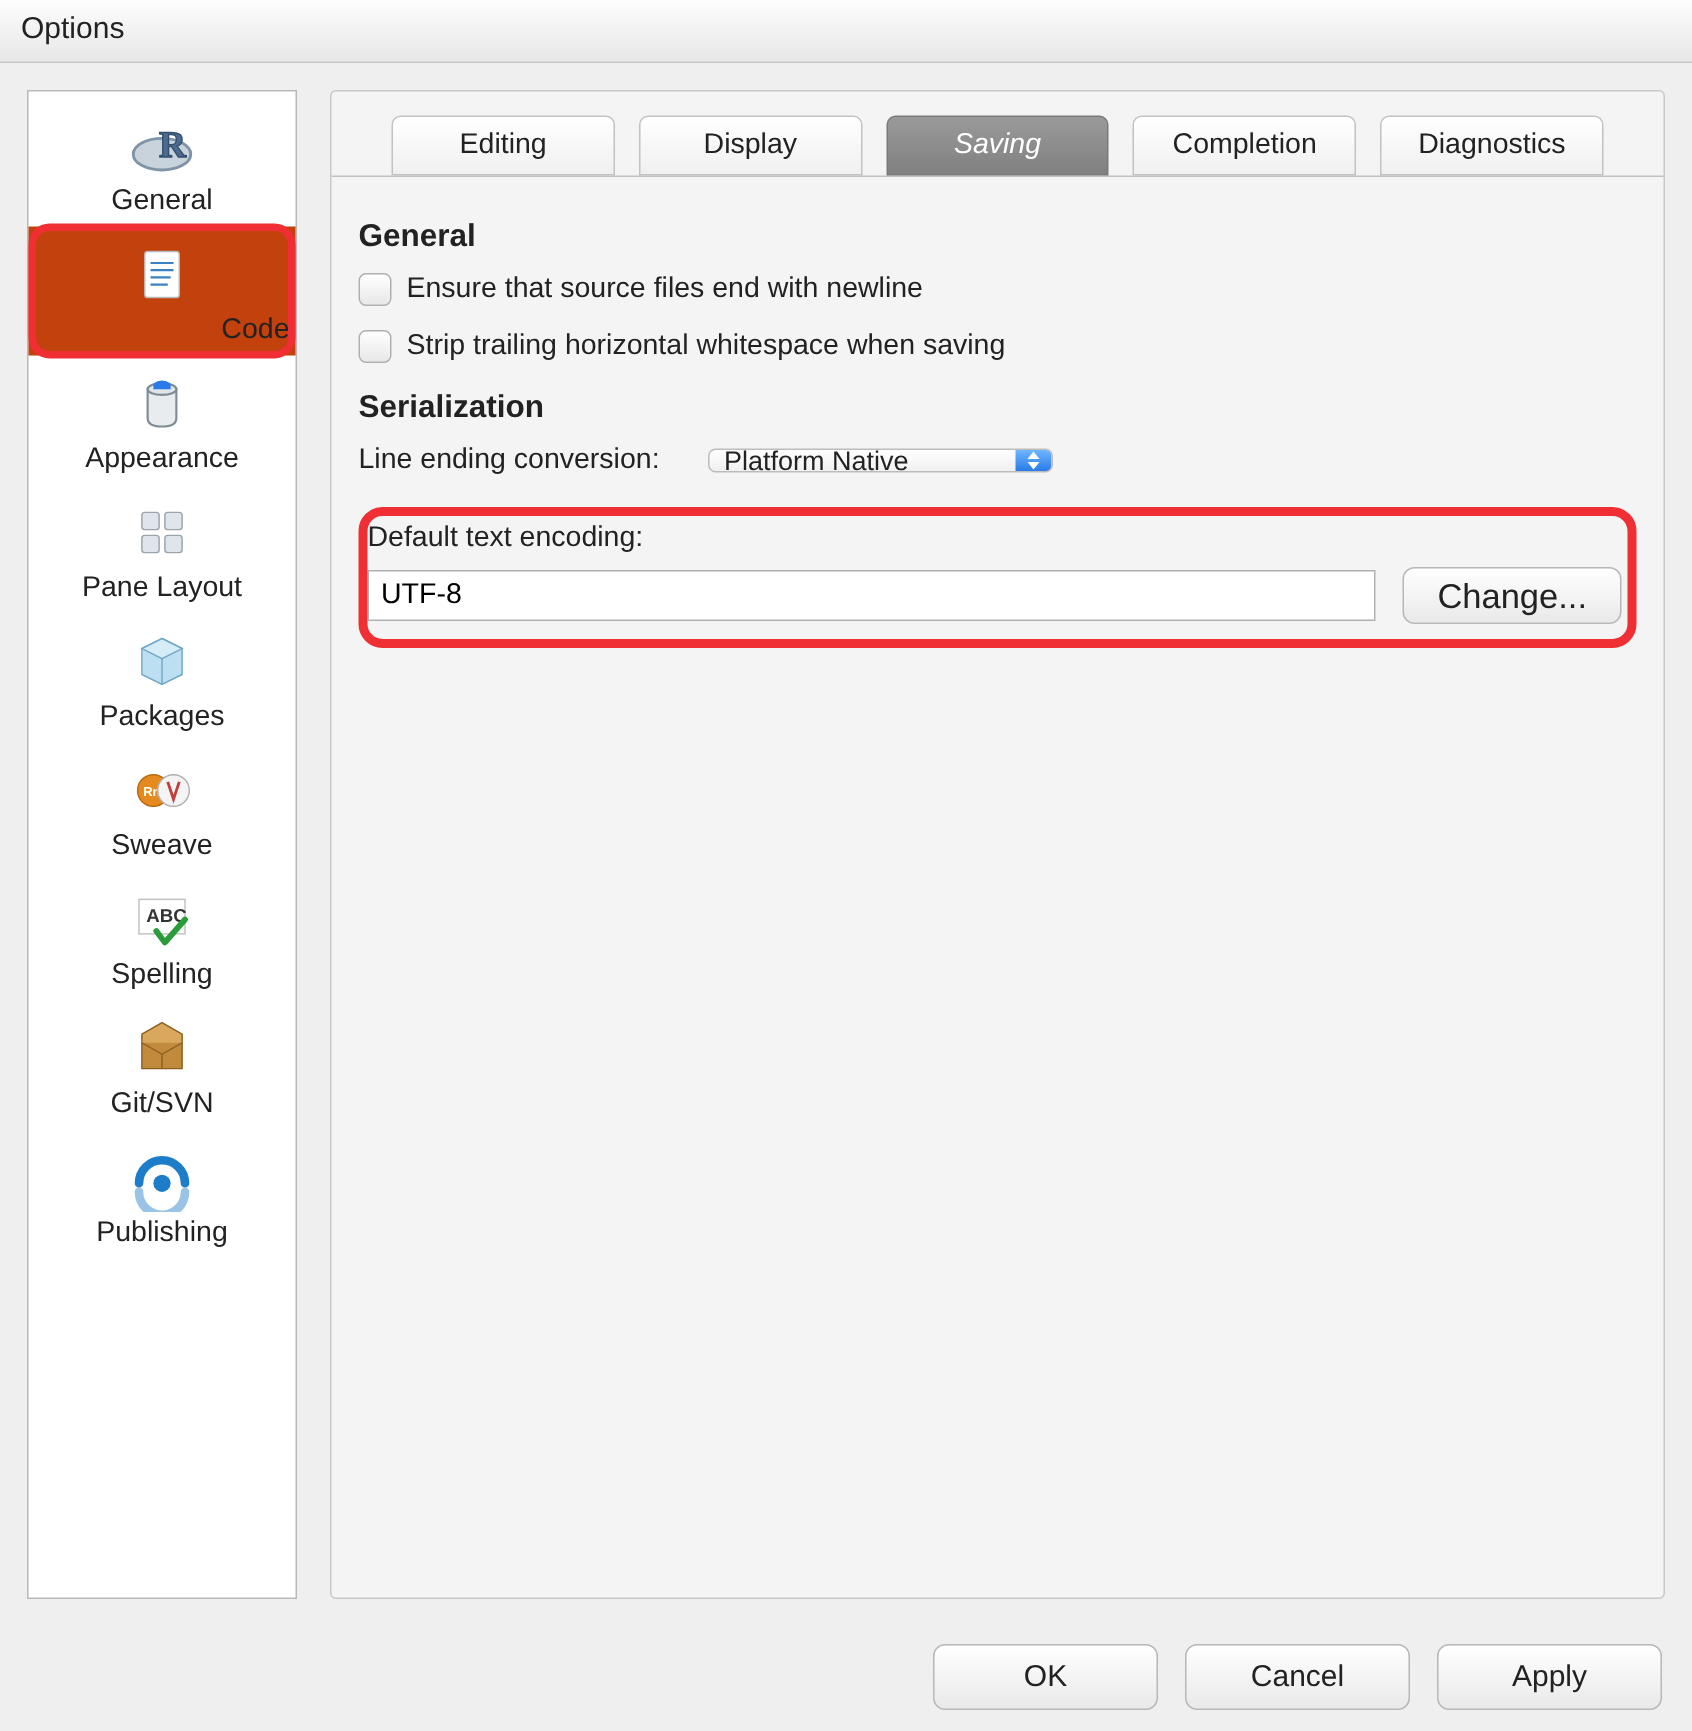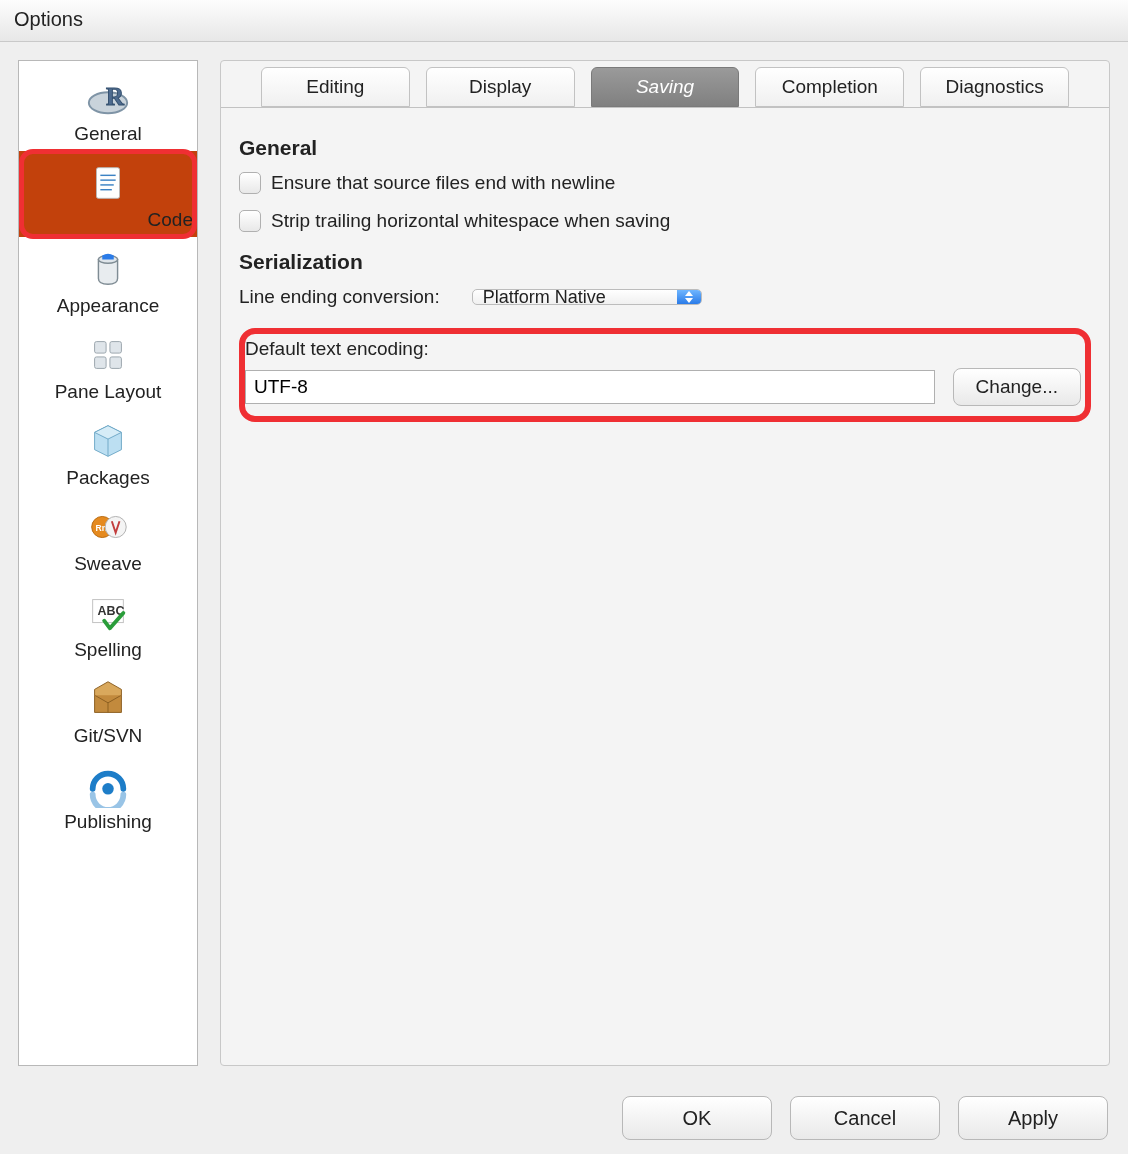--- a/index.html
+++ b/index.html
@@ -70,21 +70,21 @@
     border:1px solid #c8c8c8;
     border-radius:4px;
     background:#f4f4f4;
     padding:0 0 10px 0;
     position:relative;
   }
   
   .tabs{
     display:flex;
     gap:16px;
-    margin:6px 40px 0 40px;
+    margin:16px 40px 0 40px;
     align-items:center;
   }
   .tab{
     flex:1;
     text-align:center;
     padding:8px 0;
     border:1px solid #c2c2c2;
     background:linear-gradient(#ffffff,#f0f0f0);
     border-radius:6px 6px 0 0;
     font-size:19px;
@@ -174,21 +174,21 @@
     background:#fff;
     font-size:19px;
     padding:12px 8px;
   }
   .mac-btn{
     height:38px;
     padding:0 22px;
     border:1px solid #b8b8b8;
     border-radius:8px;
     background:linear-gradient(#ffffff,#e9e9e9);
-    font-size:19px;
+    font-size:23px;
     cursor:default;
     display:inline-flex;align-items:center;justify-content:center;
   }
   
   .footer{
     position:absolute;
     right:20px;
     bottom:14px;
     display:flex;
     gap:18px;

